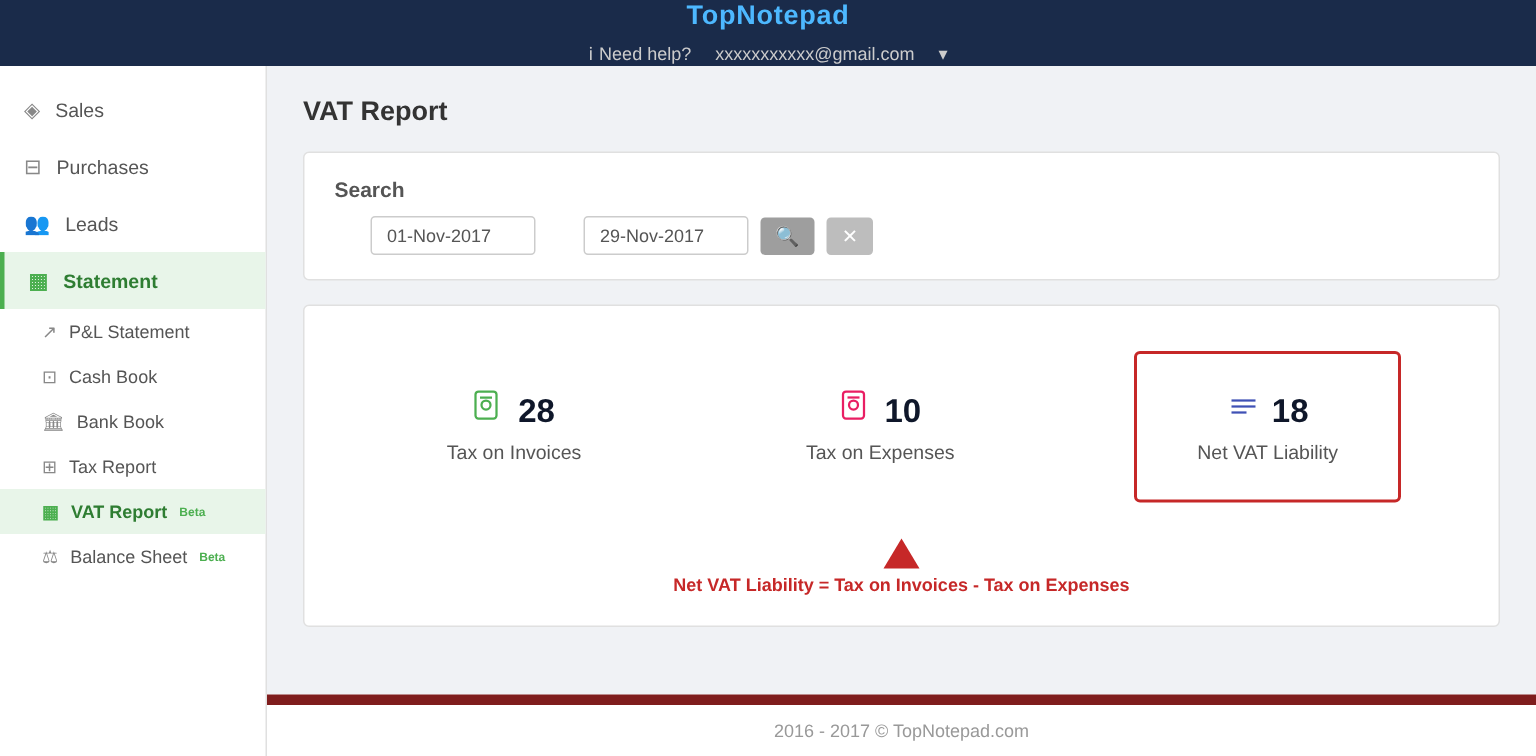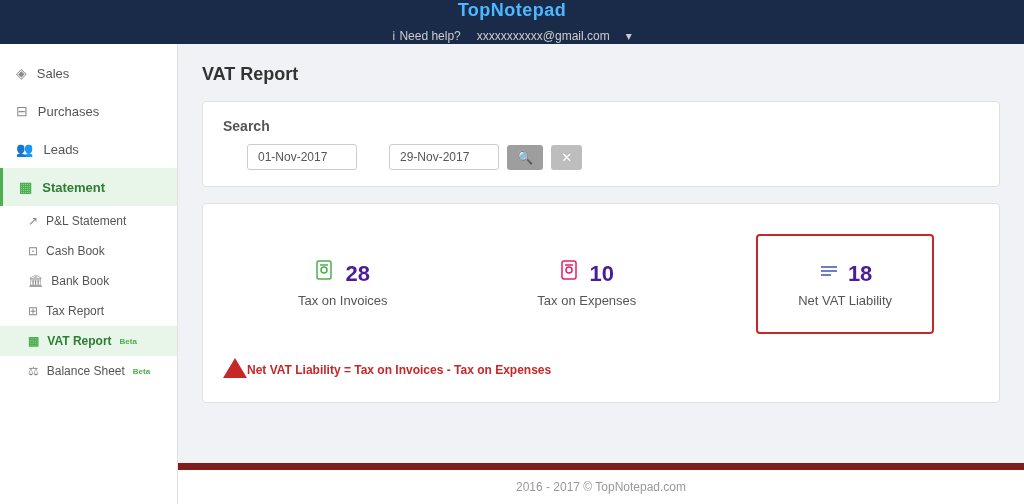--- a/index.html
+++ b/index.html
@@ -159,39 +159,39 @@
       padding: 10px 30px;
     }
     .stat-card.highlighted {
       border: 2px solid #c62828;
       border-radius: 4px;
       padding: 24px 40px;
     }
     .stat-number {
       font-size: 22px;
       font-weight: 600;
-      color: #4c1d95;
+      color: #0f172a;
       display: flex;
       align-items: center;
       justify-content: center;
       gap: 8px;
       margin-bottom: 6px;
     }
     .stat-label {
       font-size: 13px;
       color: #555;
     }
     .stat-icon-invoice { color: #4caf50; font-size: 20px; }
     .stat-icon-expense { color: #e91e63; font-size: 20px; }
     .stat-icon-vat { color: #3f51b5; font-size: 20px; }
 
     
     .annotation-row {
       display: flex;
-      flex-direction: row;
+      flex-direction: column;
       align-items: center;
       margin-top: 10px;
     }
     .arrow-up {
       width: 0;
       height: 0;
       border-left: 12px solid transparent;
       border-right: 12px solid transparent;
       border-bottom: 20px solid #c62828;
       margin-bottom: 4px;

